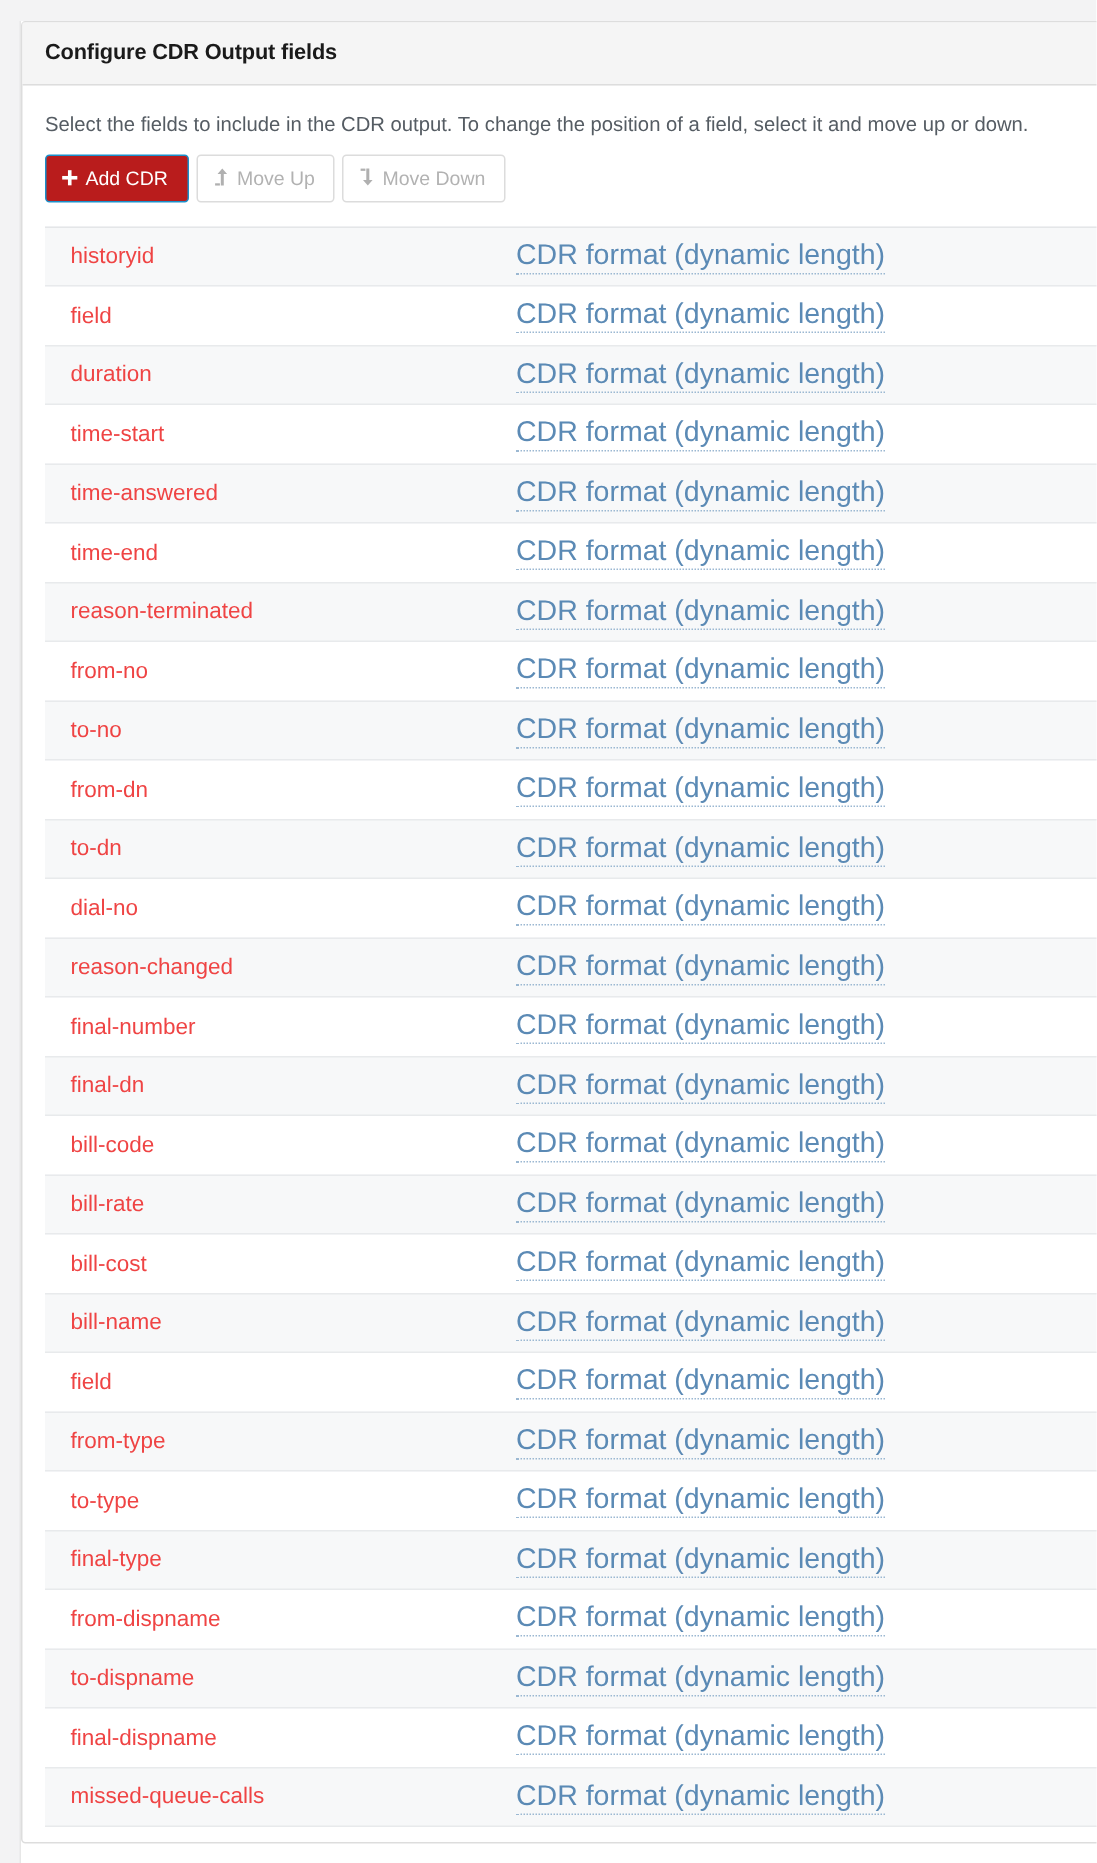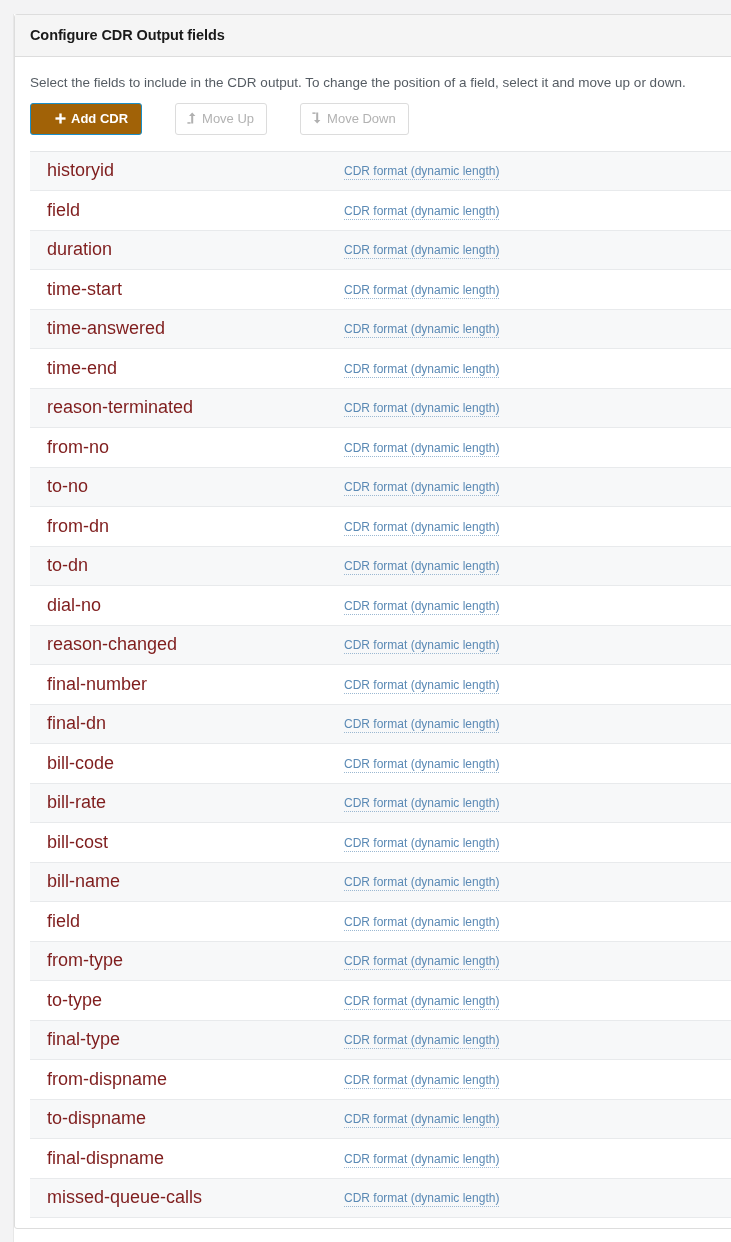--- a/index.html
+++ b/index.html
@@ -94,34 +94,33 @@
     border: 1px solid transparent;
     border-radius: 3px;
     box-sizing: border-box;
     display: inline-flex;
     align-items: center;
     white-space: nowrap;
     cursor: pointer;
     background: #ffffff;
   }
   .btn-primary {
-    background: #a16207;
+    background: #b91c1c;
     border-color: #1a8fca;
     color: #ffffff;
-    font-weight: bold;
+    font-weight: normal;
     margin-right: 5px;
-    padding-left: 24px;
+    padding-left: 10px;
     padding-right: 13px;
   }
   .btn-default {
     background: #ffffff;
     border-color: #dcdcdc;
     color: #b2b2b2;
     margin-right: 5px;
-    margin-left: 28px;
   }
   .btn .icon {
     display: inline-flex;
     align-items: center;
     justify-content: center;
     margin-right: 5px;
   }
   .btn-primary .icon svg { fill: #ffffff; }
   .btn-default .icon svg { fill: #b0b0b0; }
 
@@ -140,29 +139,29 @@
   .field-table tr.even  { background: #ffffff; }
   .field-table td {
     border-bottom: 1px solid #e8eaec;
     padding: 0 0 0 0;
     vertical-align: middle;
     box-sizing: border-box;
   }
   .field-table td.c-name {
     width: 314px;
     padding-left: 17px;
-    font-size: 18px;
-    color: #7f1d1d;
+    font-size: 15px;
+    color: #ef4444;
     white-space: nowrap;
   }
   .field-table td.c-format {
     padding-left: 0;
   }
   .fmt-link {
-    font-size: 12px;
+    font-size: 19px;
     color: #5b8ab5;
     border-bottom: 1px dotted #9bb8d2;
     padding-bottom: 1px;
     text-decoration: none;
     cursor: pointer;
     white-space: nowrap;
   }
 </style>
 </head>
 <body>

